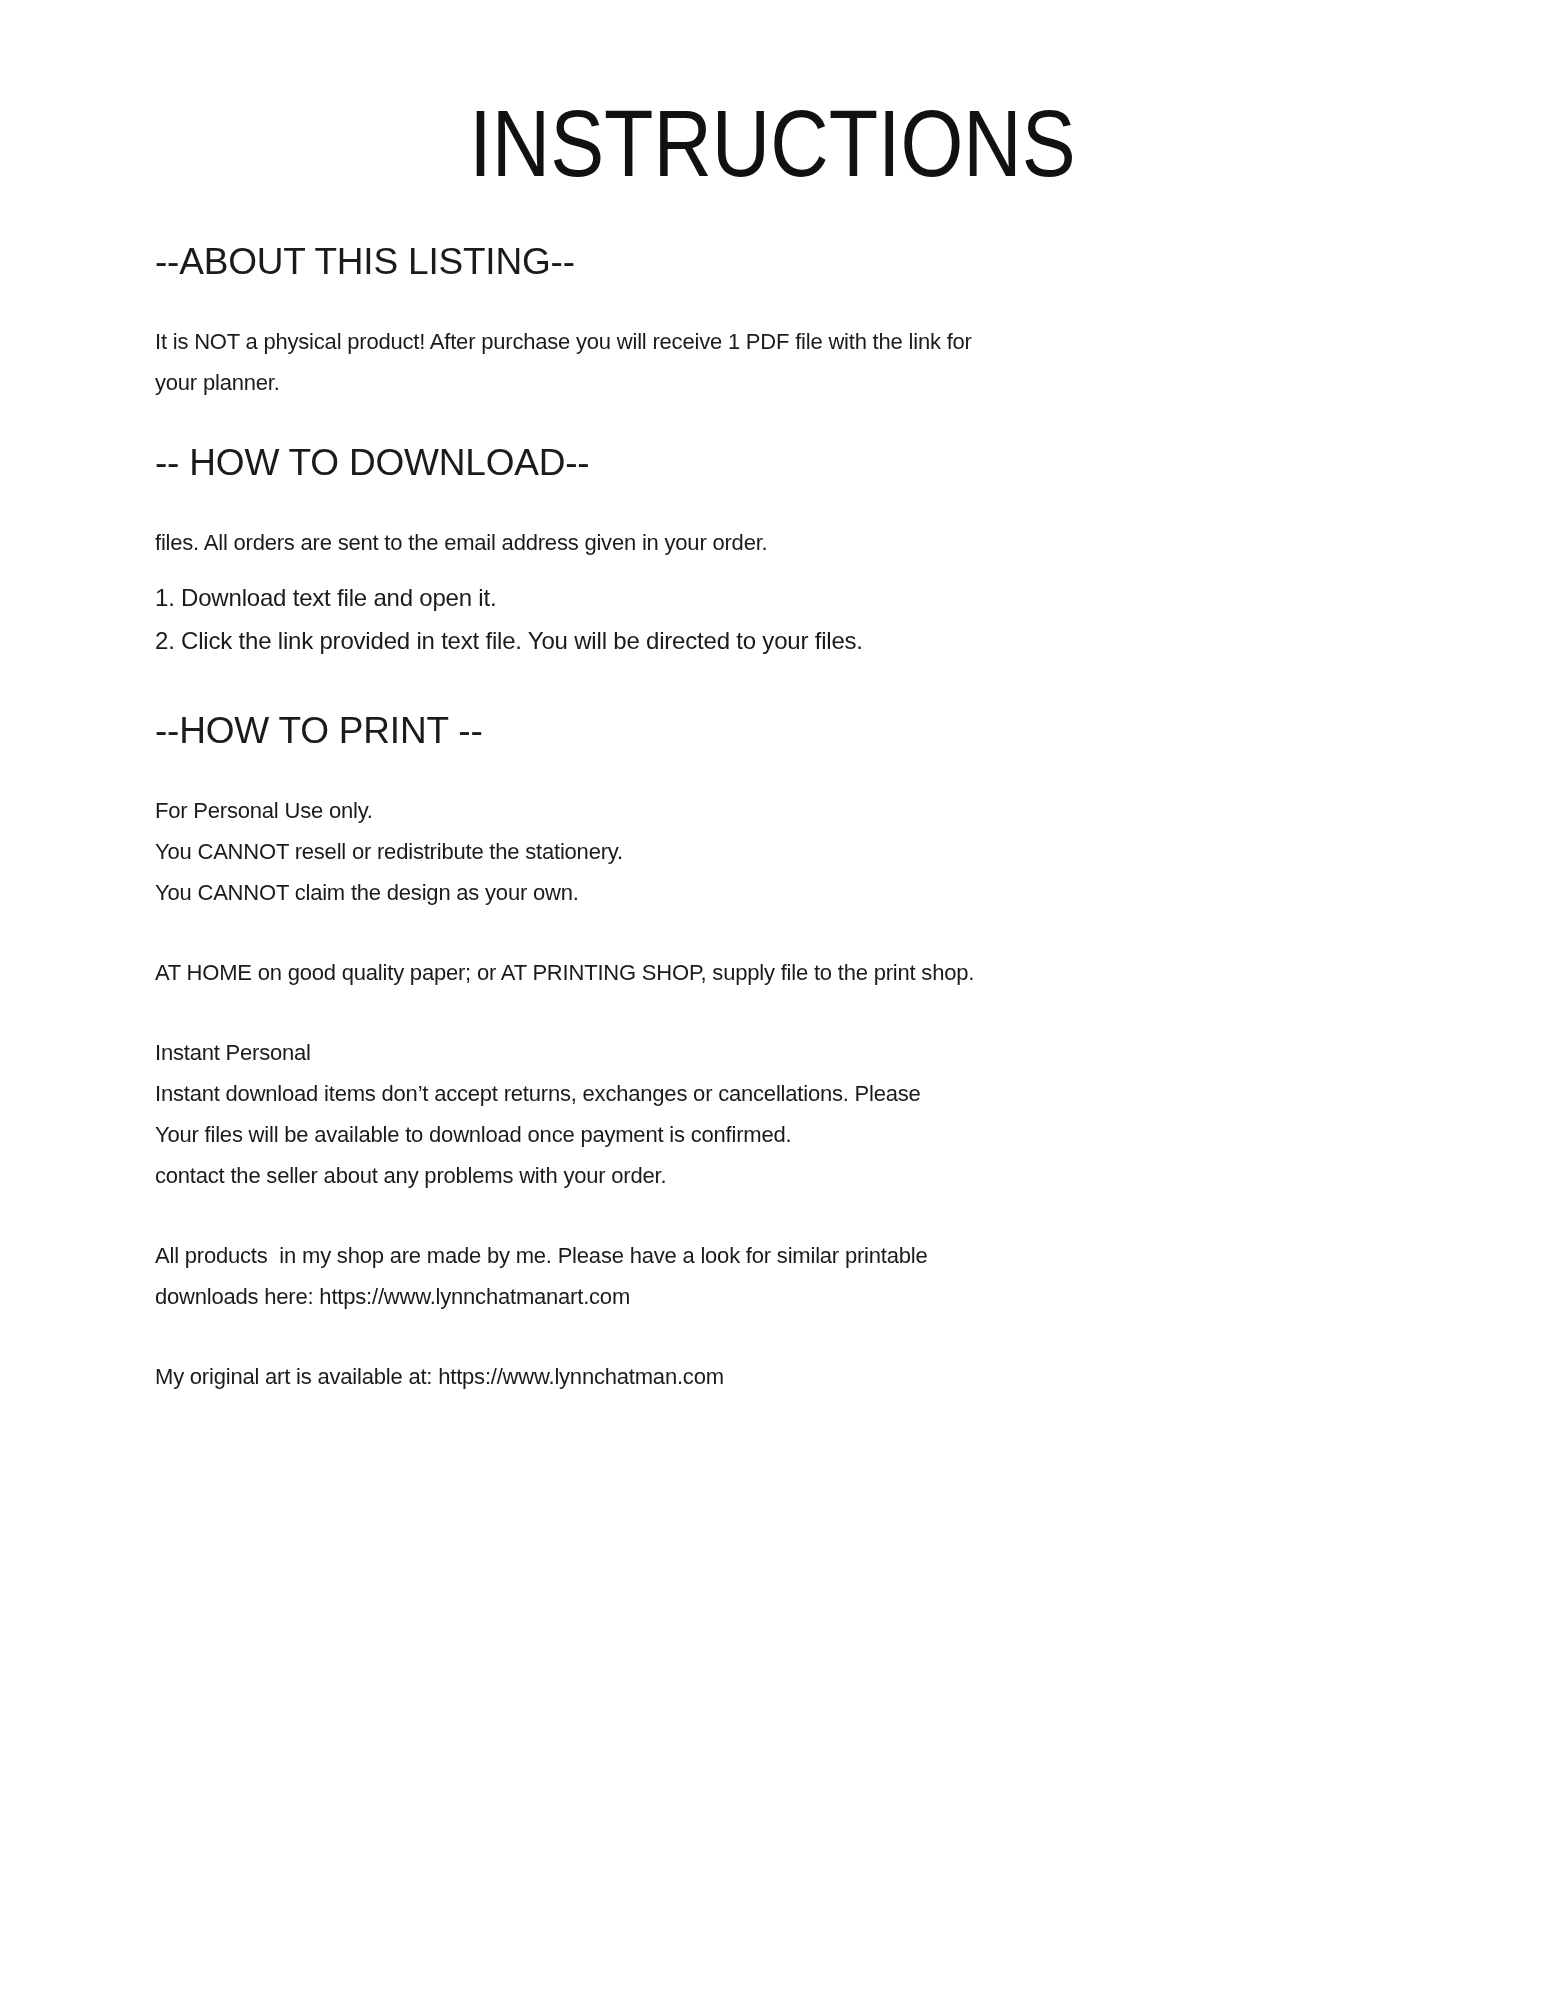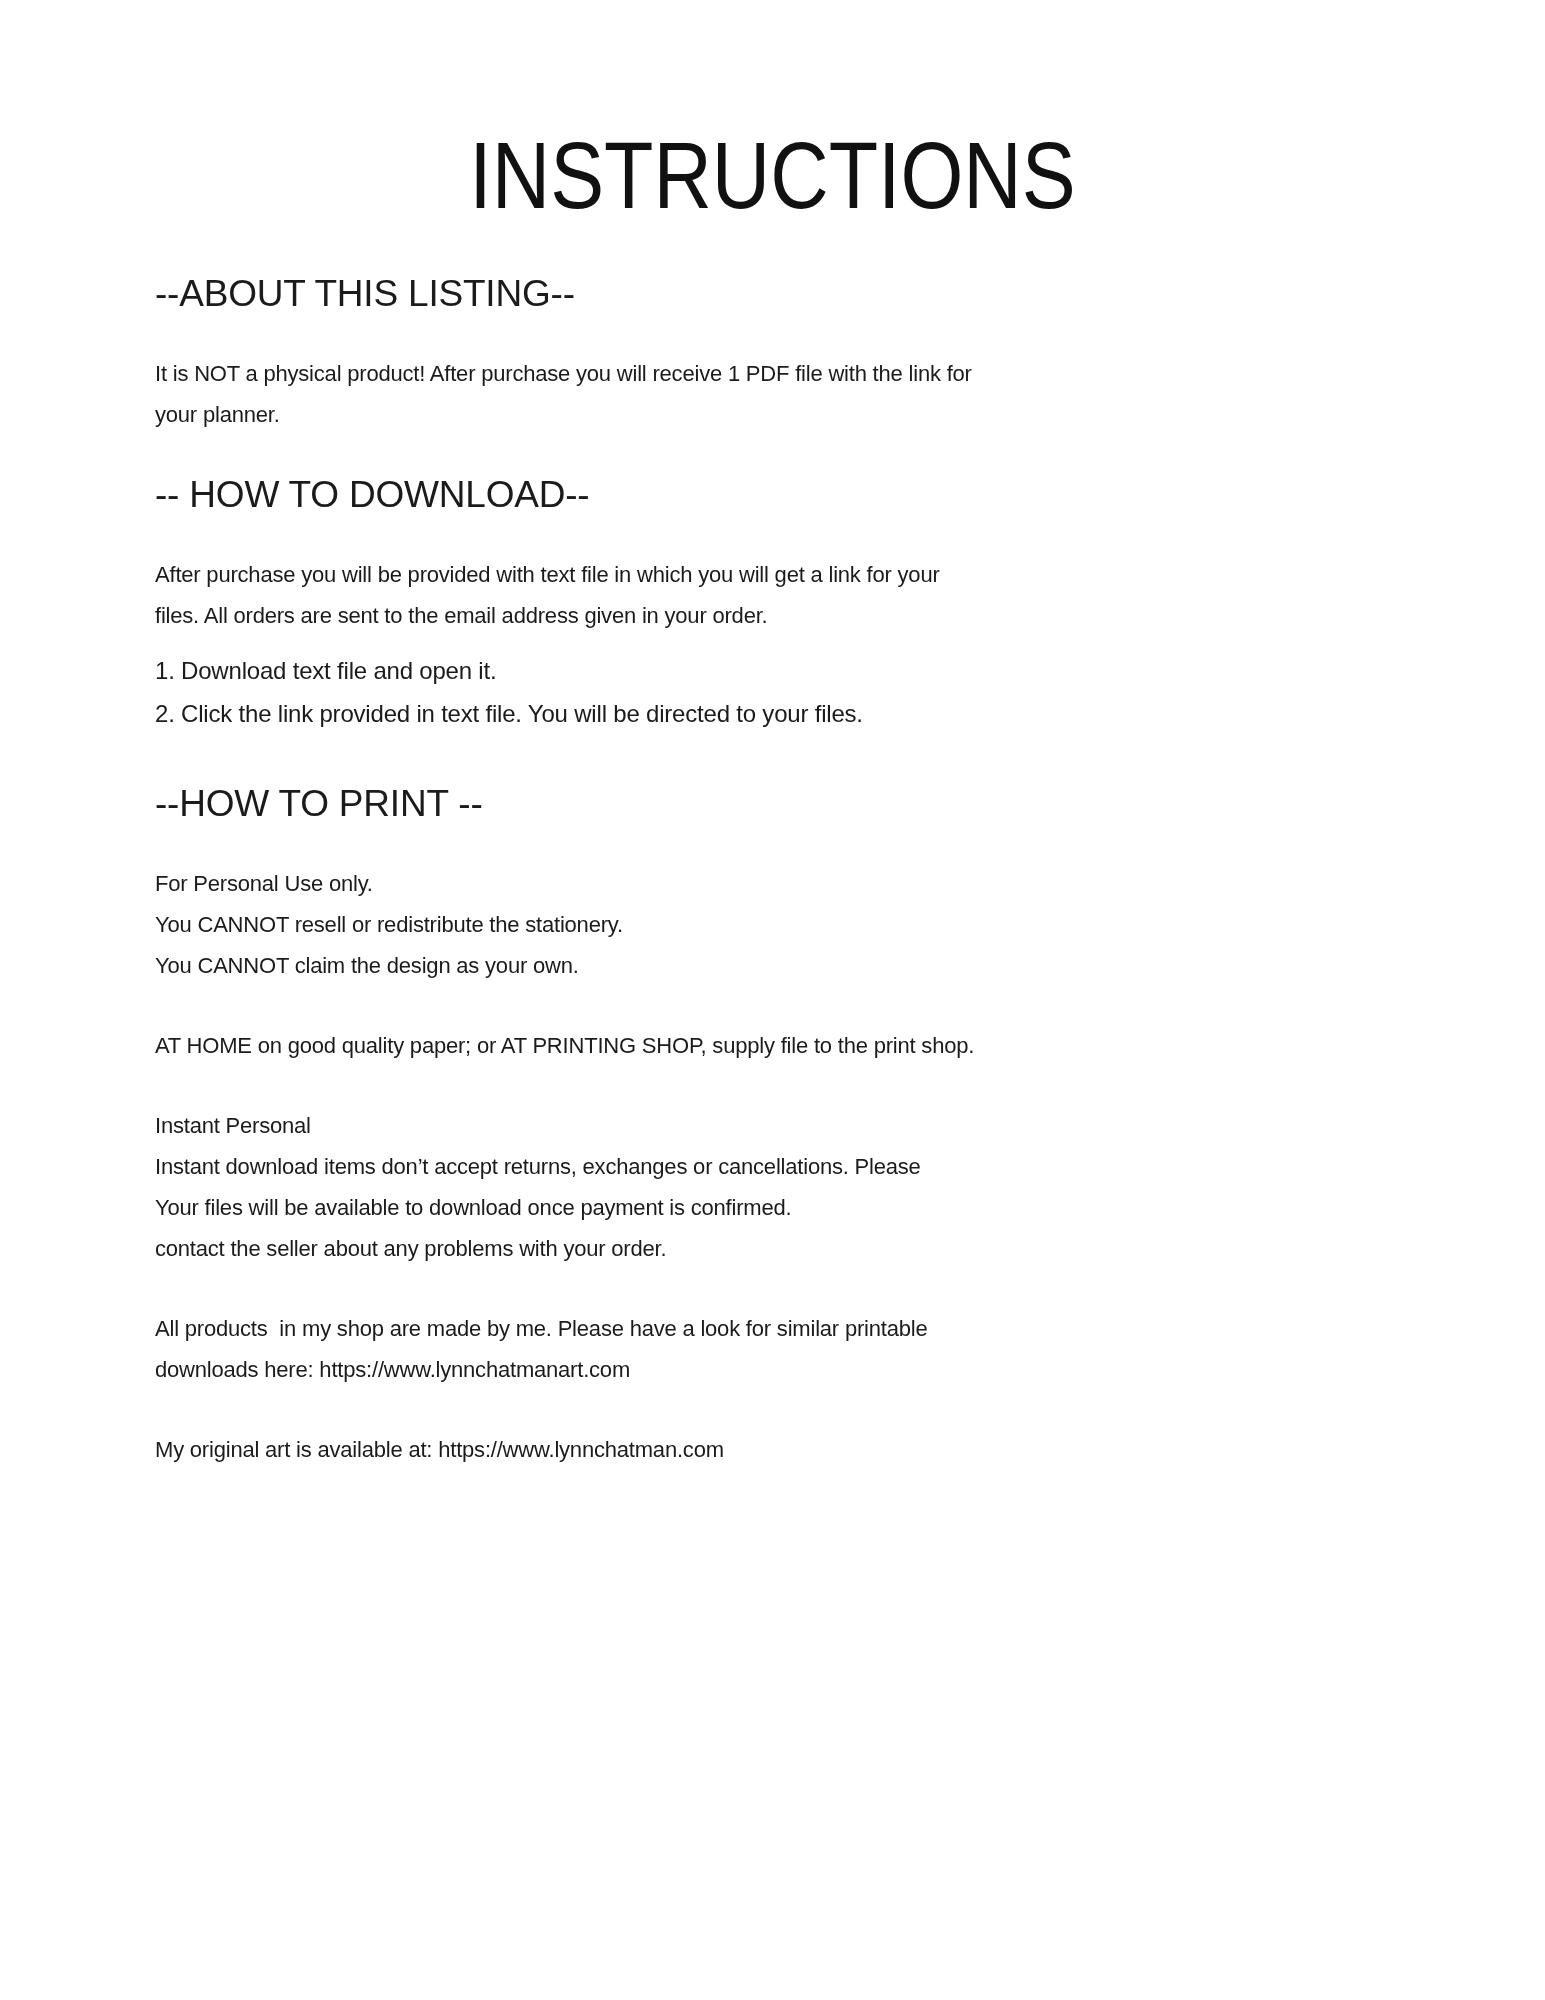--- a/index.html
+++ b/index.html
@@ -14,21 +14,21 @@
     color: #1b1b1b;
   }
   .page {
     position: relative;
     width: 1545px;
     height: 2000px;
     background: #ffffff;
     overflow: hidden;
   }
   .title-wrap {
-    padding-top: 120px;
+    padding-top: 88px;
     text-align: center;
     height: 112px;
   }
   .doc-title {
     display: inline-block;
     margin: 0;
     font-size: 94px;
     font-weight: 400;
     line-height: 112px;
     color: #111111;
@@ -84,21 +84,20 @@
     <div class="heading block">--ABOUT THIS LISTING--</div>
 
     <div class="block">
       <span class="line">It is NOT a physical product! After purchase you will receive 1 PDF file with the link for</span>
       <span class="line">your planner.</span>
     </div>
 
     <div class="heading block">-- HOW TO DOWNLOAD--</div>
 
     <div class="block tight">
-      <span class="line">After purchase you will be provided with text file in which you will get a link for your</span>
       <span class="line">files. All orders are sent to the email address given in your order.</span>
     </div>
 
     <div class="block steps after-steps">
       <span class="line">1. Download text file and open it.</span>
       <span class="line">2. Click the link provided in text file. You will be directed to your files.</span>
     </div>
 
     <div class="heading block">--HOW TO PRINT --</div>
 

